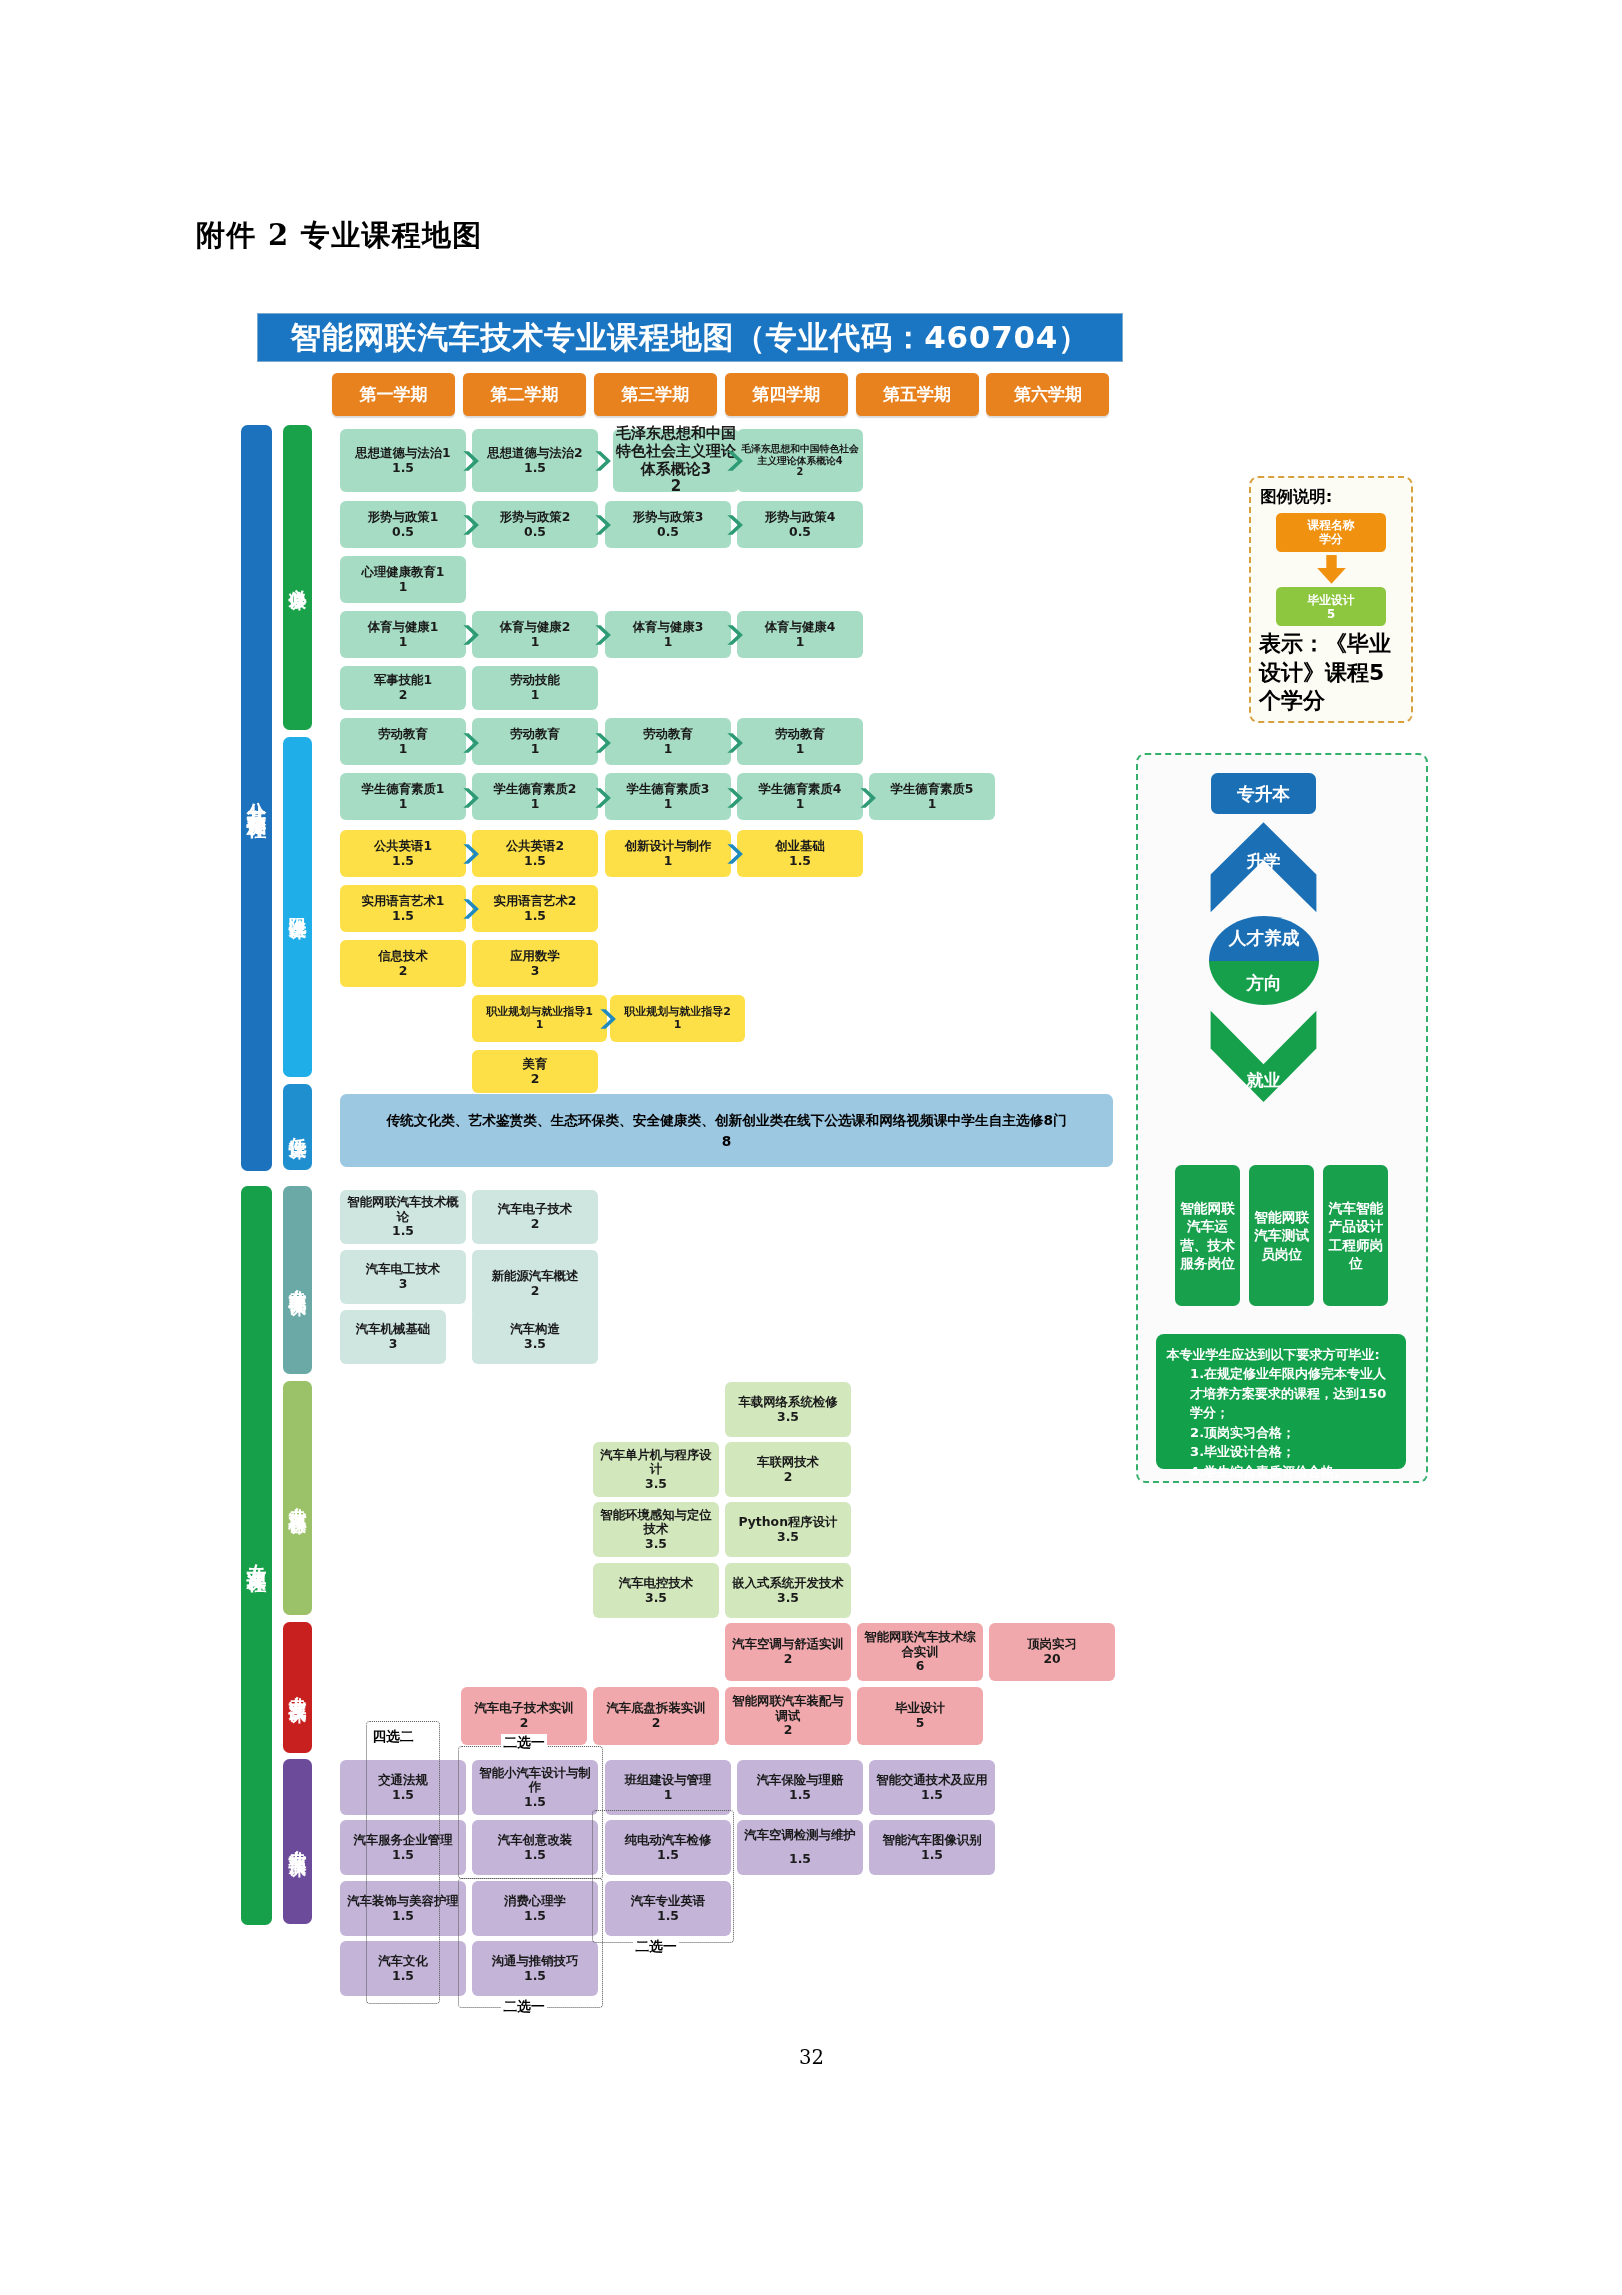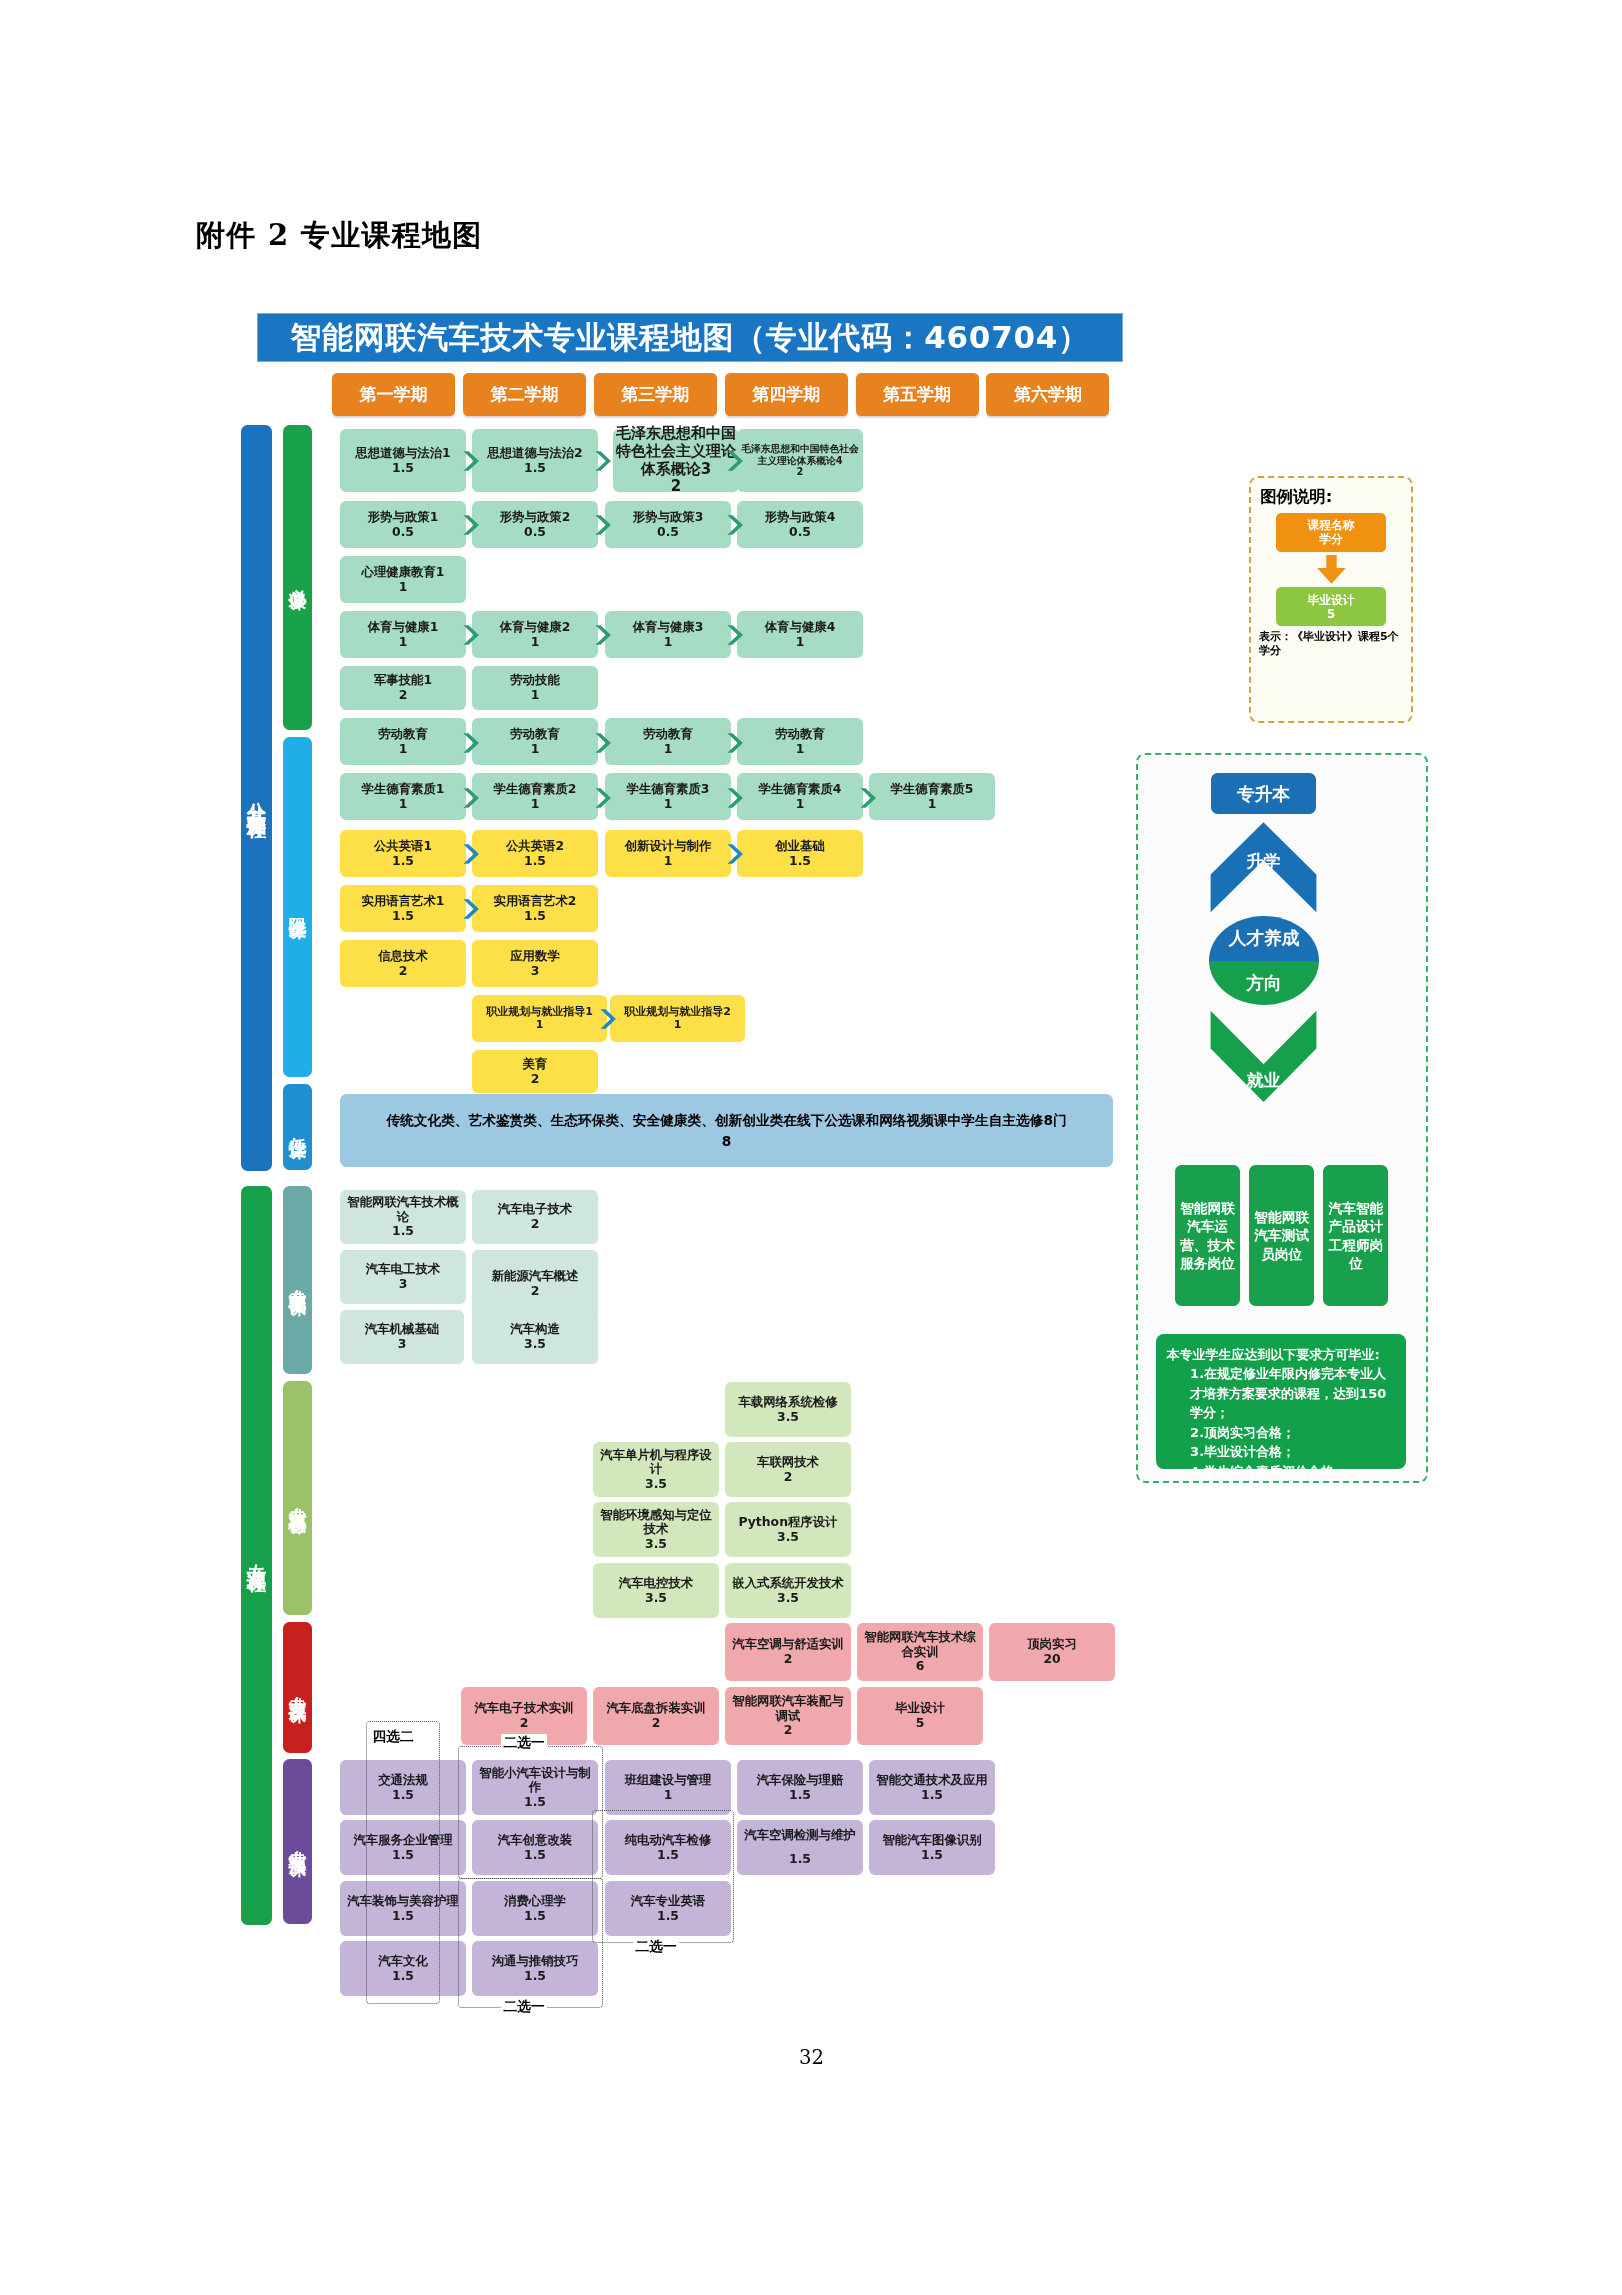--- a/index.html
+++ b/index.html
@@ -53,21 +53,21 @@
   .brk{position:absolute;border:1.3px dotted #555;border-radius:3.9px;}
   .brklbl{position:absolute;font-size:13.7px;font-weight:bold;background:#fff;padding:0 2.6px;}
 
   
   .legend{position:absolute;left:1249px;top:476px;width:164px;height:247px;border:2px dashed #d8a03c;border-radius:9.2px;background:#fcfbf4;padding:6.5px 7.9px;box-sizing:border-box;}
   .legend .ltitle{font-size:16.4px;font-weight:bold;margin:1.3px 0 5.2px 1.3px;}
   .legend .lbox{width:110px;height:39px;margin:0 auto;border-radius:5.2px;display:flex;flex-direction:column;align-items:center;justify-content:center;color:#fff;font-size:11.8px;font-weight:bold;line-height:1.2;}
   .legend .orange{background:#f0920f;}
   .legend .green{background:#8dc63f;}
   .legend .dn{width:110px;margin:2.6px auto;display:flex;justify-content:center;}
-  .legend .lcap{font-size:11px;font-weight:bold;line-height:1.3;margin-top:3.9px;}
+  .legend .lcap{font-size:22px;font-weight:bold;line-height:1.3;margin-top:3.9px;}
 
   
   .career{position:absolute;left:1136px;top:753px;width:288px;height:726px;border:2px dashed #35b06a;border-radius:9.2px;background:#fbfbfb;}
   .cbtn{position:absolute;left:1211px;top:773px;width:105px;height:41px;background:#1a6fb5;border-radius:6.5px;display:flex;align-items:center;justify-content:center;color:#fff;font-size:17.7px;font-weight:bold;}
   .upchev{position:absolute;left:1208px;top:818px;width:111px;height:96px;}
   .ell{position:absolute;left:1209px;top:916px;width:110px;height:89px;border-radius:50%;overflow:hidden;}
   .ell .half{height:50%;display:flex;align-items:center;justify-content:center;color:#fff;font-size:17.7px;font-weight:bold;}
   .ell .top{background:#1a6fb5;}
   .ell .bot{background:#16a04b;}
   .dnchev{position:absolute;left:1208px;top:1008px;width:111px;height:98px;}
@@ -393,21 +393,21 @@
       <span class="cr">2</span>
     </div>
   <div class="box t1" style="left:340px;top:1250px;width:126px;height:54px;">
       <span class="nm">汽车电工技术</span>
       <span class="cr">3</span>
     </div>
   <div class="box t1" style="left:472px;top:1250px;width:126px;height:68px;">
       <span class="nm">新能源汽车概述</span>
       <span class="cr">2</span>
     </div>
-  <div class="box t1" style="left:340px;top:1310px;width:124px;height:54px;">
+  <div class="box t1" style="left:340px;top:1310px;width:106px;height:54px;">
       <span class="nm">汽车机械基础</span>
       <span class="cr">3</span>
     </div>
   <div class="box t1" style="left:472px;top:1310px;width:126px;height:54px;">
       <span class="nm">汽车构造</span>
       <span class="cr">3.5</span>
     </div>
 
   <div class="box l1" style="left:725px;top:1382px;width:126px;height:55px;">
       <span class="nm">车载网络系统检修</span>

